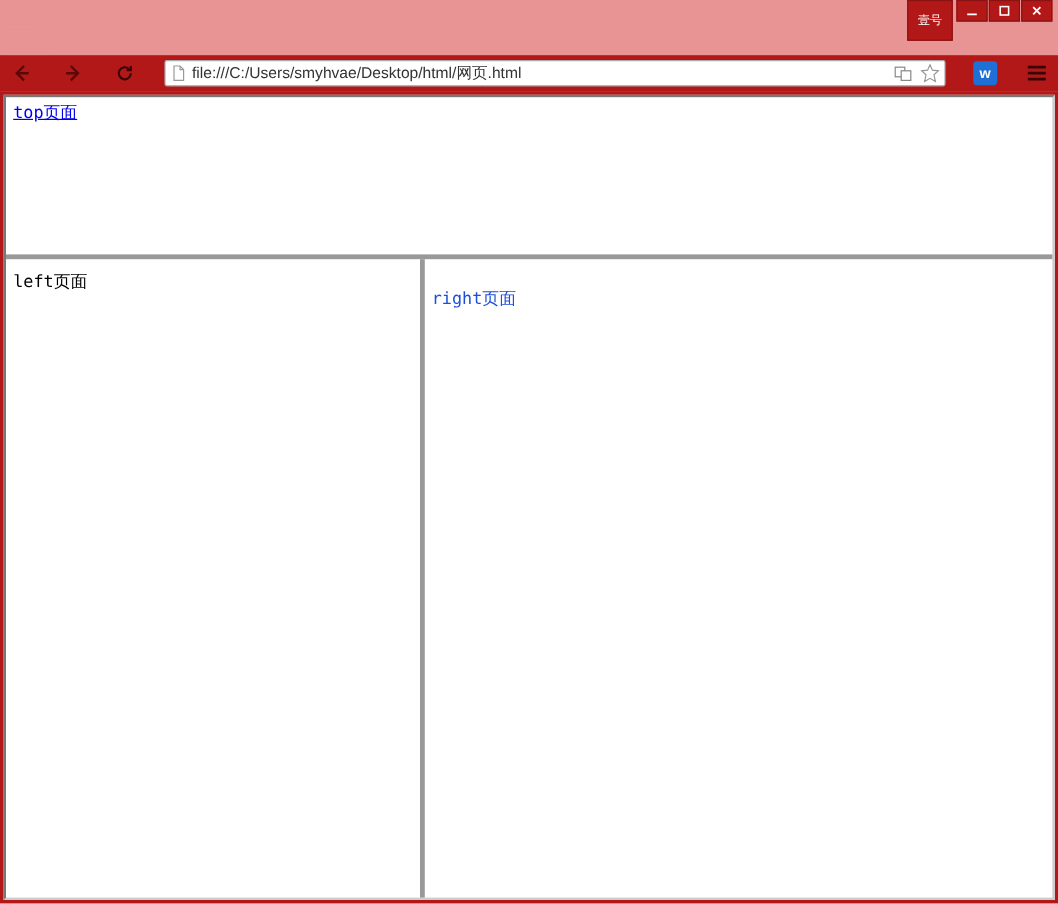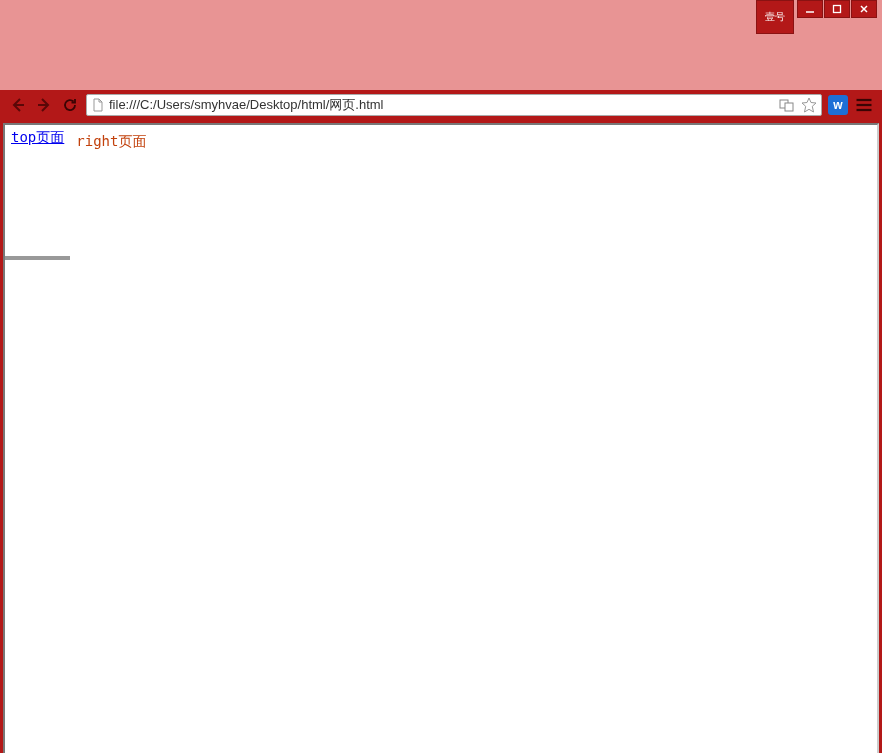--- a/index.html
+++ b/index.html
@@ -96,22 +96,21 @@
       border-top-right-radius: 14px 24px;
       margin-left: -6px;
       z-index: -1;
     }
     .toolbar {
       background: #b31818;
       height: 30px;
       display: flex;
       align-items: center;
       padding: 0 8px;
-      gap: 6px;
-      margin-top: 44px;
+      gap: 23px;
     }
     .nav-btn {
       width: 20px;
       height: 20px;
       display: flex;
       align-items: center;
       justify-content: center;
       color: #5a0808;
       cursor: pointer;
     }
@@ -183,21 +182,21 @@
       background: #b31818;
       padding: 3px;
       height: calc(753px - 22px - 24px - 30px);
     }
     .frameset {
       width: 100%;
       height: 100%;
       background: #fff;
       border: 2px inset #ccc;
       display: flex;
-      flex-direction: row;
+      flex-direction: column;
     }
     .frame-top {
       height: 135px;
       border-bottom: 4px solid #999;
       padding: 4px 6px;
       font-family: SimSun, monospace;
       font-size: 14px;
     }
     .frame-top a {
       color: #0000ee;
@@ -211,24 +210,24 @@
     .frame-left {
       width: 40%;
       border-right: 4px solid #999;
       padding: 10px 6px;
       font-family: SimSun, monospace;
       font-size: 14px;
       color: #000;
     }
     .frame-right {
       flex: 1;
-      padding: 8px 6px;
+      padding: 24px 6px;
       font-family: SimSun, monospace;
       font-size: 14px;
-      color: #c2410c;
+      color: #1d4ed8;
     }
   </style>
 </head>
 <body>
 
 <div class="window-titlebar">
   <div class="title-btn-group">
     <div class="title-badge">壹号</div>
     <div class="title-btn">
       <svg viewBox="0 0 10 10">
@@ -305,18 +304,21 @@
     </svg>
   </div>
 </div>
 
 <div class="content-area">
   <div class="frameset">
     <div class="frame-top">
       <a>top页面</a>
     </div>
     <div class="frame-row">
+      <div class="frame-left">
+        <span>left页面</span>
+      </div>
       <div class="frame-right">
         <span>right页面</span>
       </div>
     </div>
   </div>
 </div>
 
 </body></html>

